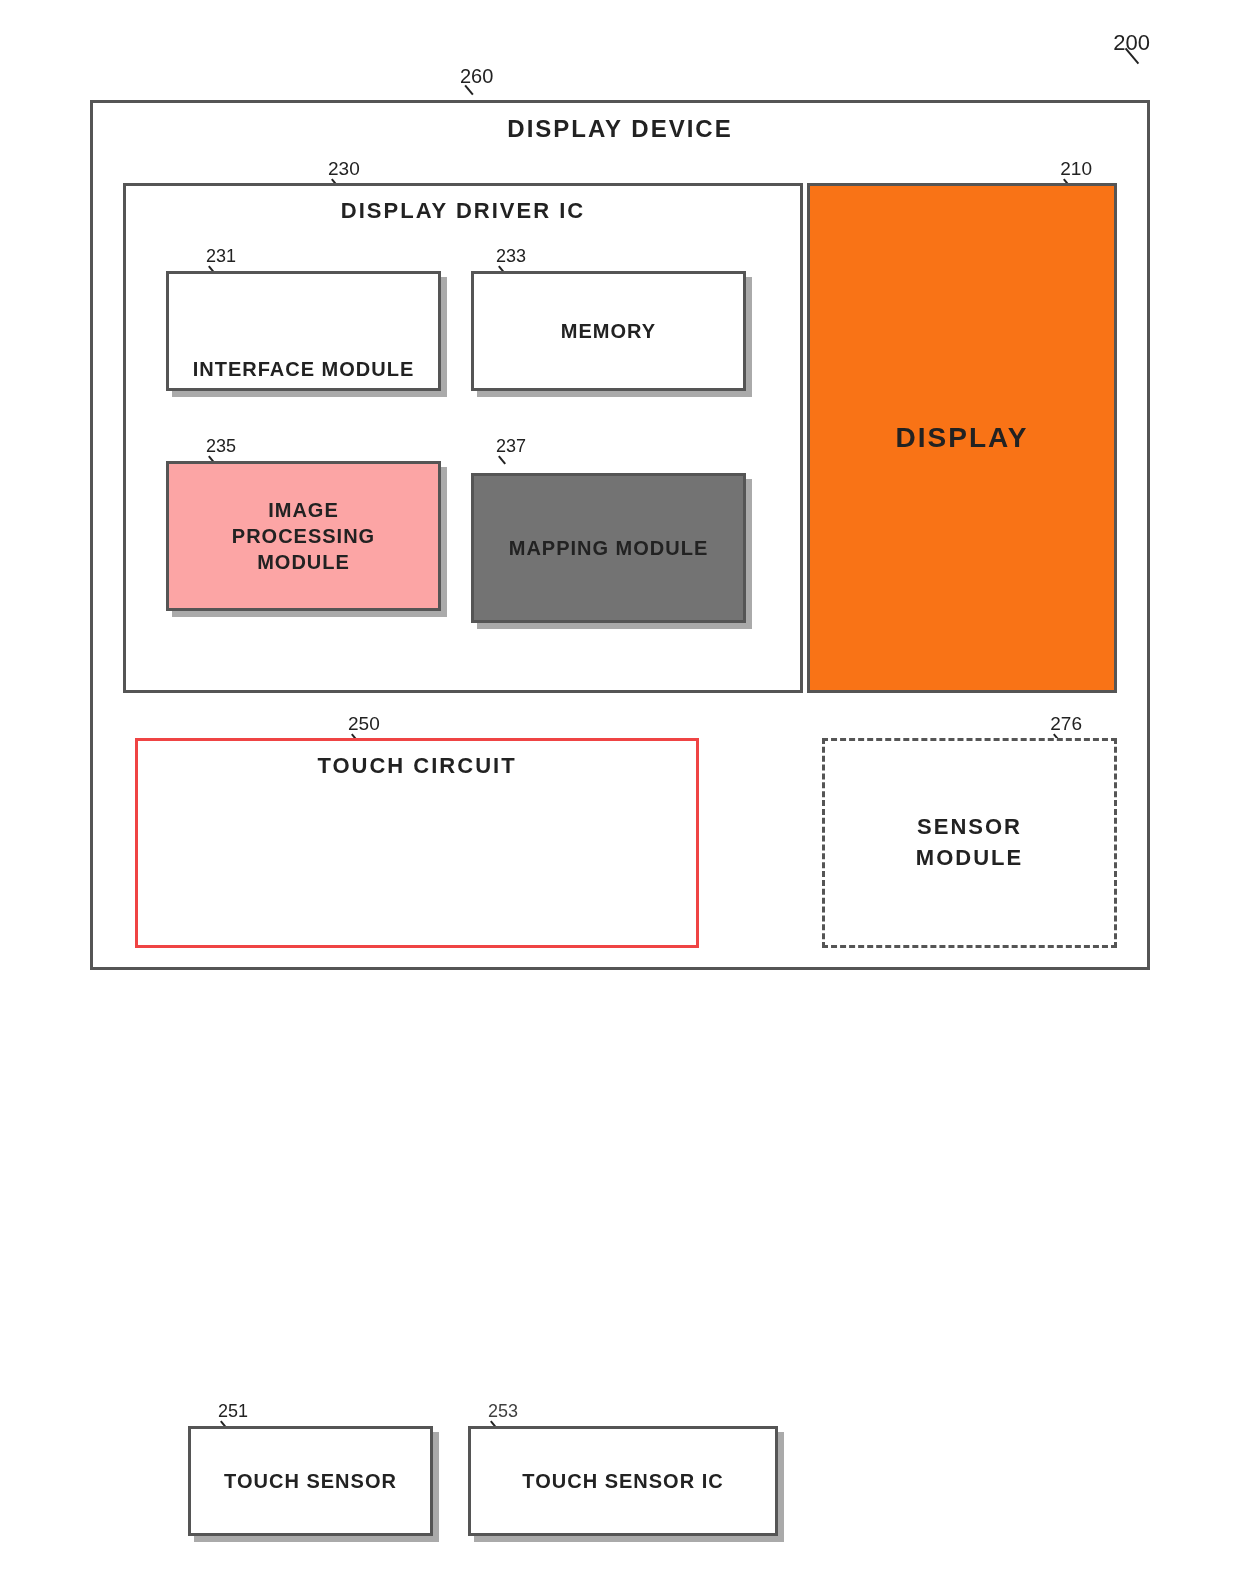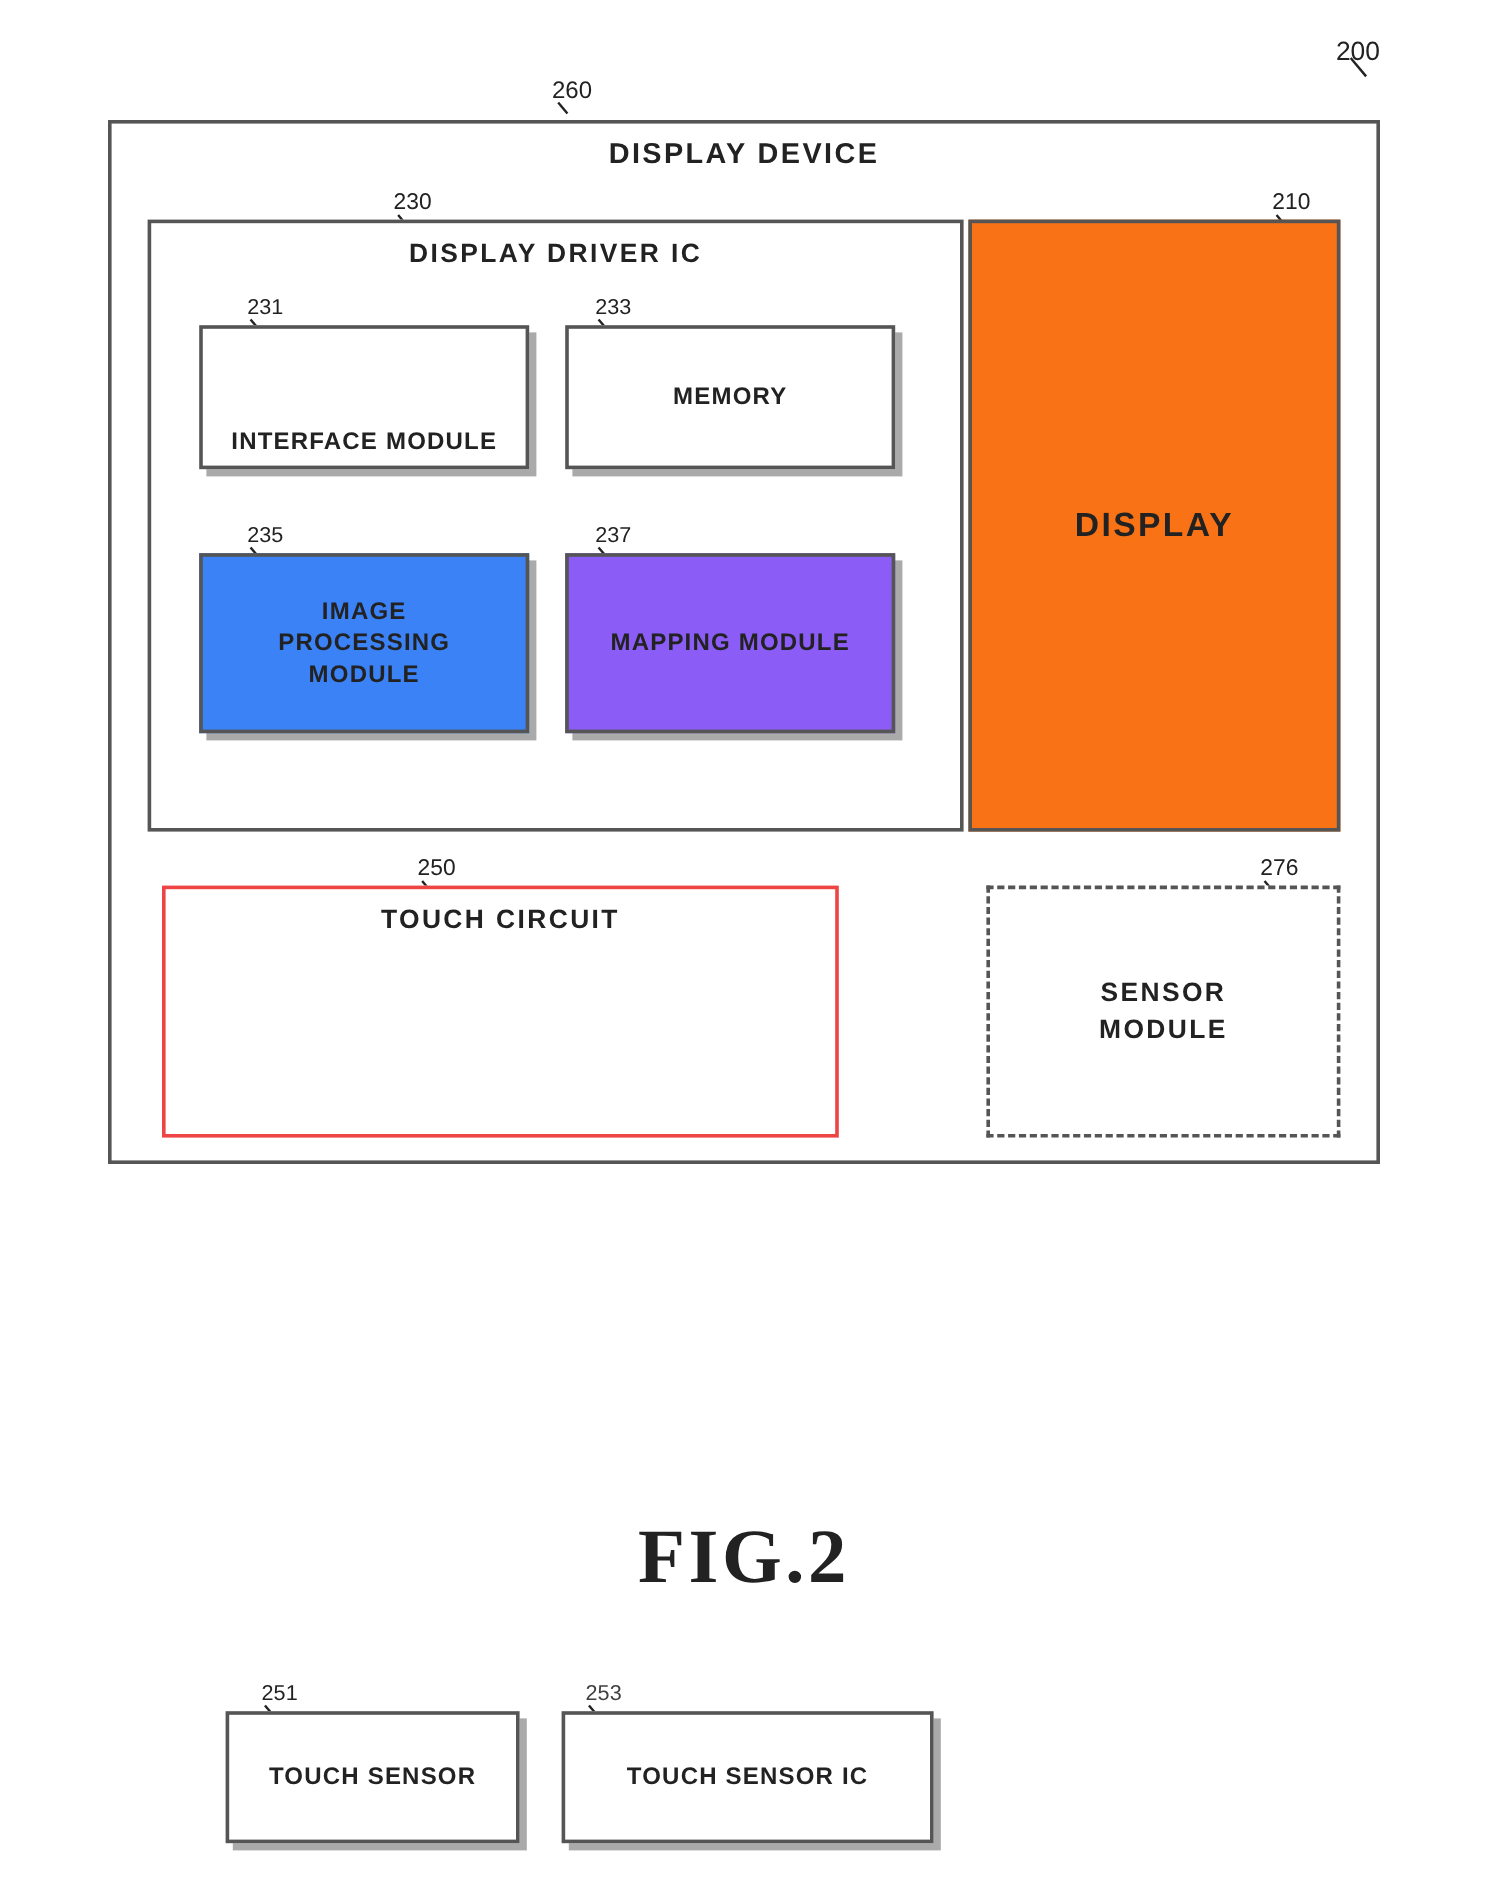--- a/index.html
+++ b/index.html
@@ -298,21 +298,21 @@
     }
 
     
     .image-processing-box {
       position: absolute;
       top: 275px;
       left: 40px;
       width: 275px;
       height: 150px;
       border: 3px solid #555;
-      background: #3b82f6;
+      background: #fca5a5;
       box-shadow: 6px 6px 0px #aaa;
     }
 
     .image-processing-title {
       position: absolute;
       top: 50%;
       left: 50%;
       transform: translate(-50%, -50%);
       font-size: 20px;
       font-weight: bold;
@@ -338,26 +338,26 @@
       left: 5px;
       width: 2px;
       height: 10px;
       background: #222;
       transform: rotate(-40deg);
     }
 
     
     .mapping-module-box {
       position: absolute;
-      top: 275px;
+      top: 287px;
       left: 345px;
       width: 275px;
       height: 150px;
       border: 3px solid #555;
-      background: #8b5cf6;
+      background: #737373;
       box-shadow: 6px 6px 0px #aaa;
     }
 
     .mapping-module-title {
       position: absolute;
       top: 50%;
       left: 50%;
       transform: translate(-50%, -50%);
       font-size: 20px;
       font-weight: bold;
@@ -628,15 +628,14 @@
       <div class="label-276">276</div>
 
       <div class="sensor-module-box">
         <div class="sensor-module-title">SENSOR MODULE</div>
       </div>
 
     </div>
 
   </div>
 
-  <div class="fig-label">FIG.2</div>
 
 </div>
 
 </body></html>

